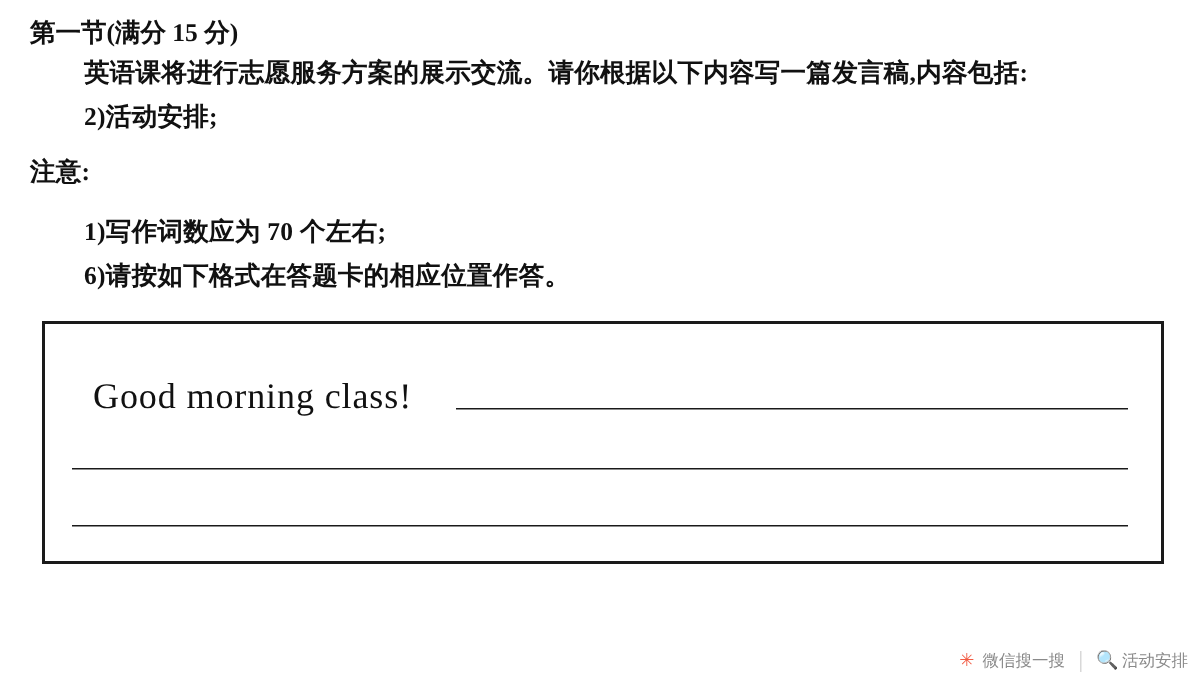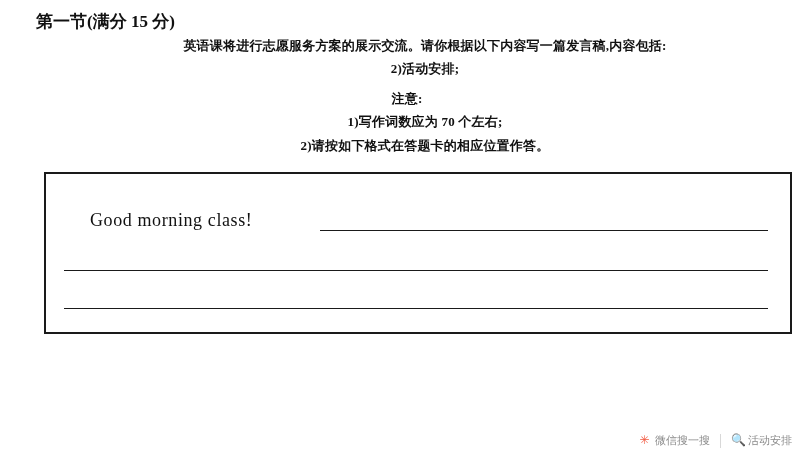--- a/index.html
+++ b/index.html
@@ -13,62 +13,61 @@
     font-family: "Liberation Serif", "DejaVu Serif", serif;
     color: #111111;
     overflow: hidden;
     position: relative;
   }
   .page {
     position: relative;
     width: 800px;
     height: 454px;
     box-sizing: border-box;
-    padding: 10px 22px 0 36px;
+    padding: 10px 22px 0 20px;
   }
   .line {
-    font-size: 13px;
+    font-size: 17px;
     line-height: 1.55;
     letter-spacing: 0.2px;
     white-space: nowrap;
-    text-align: center;
   }
   .bold {
     font-weight: bold;
   }
   .indent {
     padding-left: 36px;
   }
   .title-line {
     font-weight: bold;
     font-size: 17px;
     margin-bottom: 4px;
   }
   .para {
     margin-bottom: 3px;
   }
   .notice {
     margin-top: 10px;
-    margin-bottom: 3px;
+    margin-bottom: 14px;
   }
   .answer-box {
     margin-top: 16px;
     margin-left: 8px;
     width: 748px;
     height: 162px;
     border: 2px solid #1a1a1a;
     box-sizing: border-box;
     position: relative;
     background: #ffffff;
   }
   .greeting {
     position: absolute;
-    left: 44px;
+    left: 32px;
     top: 36px;
-    font-size: 18px;
+    font-size: 24px;
     font-family: "Liberation Serif", "DejaVu Serif", serif;
     letter-spacing: 0.6px;
     white-space: nowrap;
   }
   .rule {
     position: absolute;
     height: 0;
     border-top: 1.6px solid #1a1a1a;
   }
   .rule-1 {
@@ -131,21 +130,21 @@
 
   <div class="line bold indent para">英语课将进行志愿服务方案的展示交流。请你根据以下内容写一篇发言稿,内容包括:</div>
 
   <div class="line bold indent para">2)活动安排;</div>
 
 
   <div class="line bold notice">注意:</div>
 
   <div class="line bold indent para">1)写作词数应为 70 个左右;</div>
 
-  <div class="line bold indent para">2)请按如下格式在答题卡的相应位置作答。</div>
+  <div class="line bold indent para">6)请按如下格式在答题卡的相应位置作答。</div>
 
   <div class="answer-box">
     <div class="greeting">Good morning class!</div>
     <div class="rule rule-1"></div>
     <div class="rule rule-2"></div>
     <div class="rule rule-3"></div>
   </div>
 
   <div class="watermark">
     <div class="wm-item">

